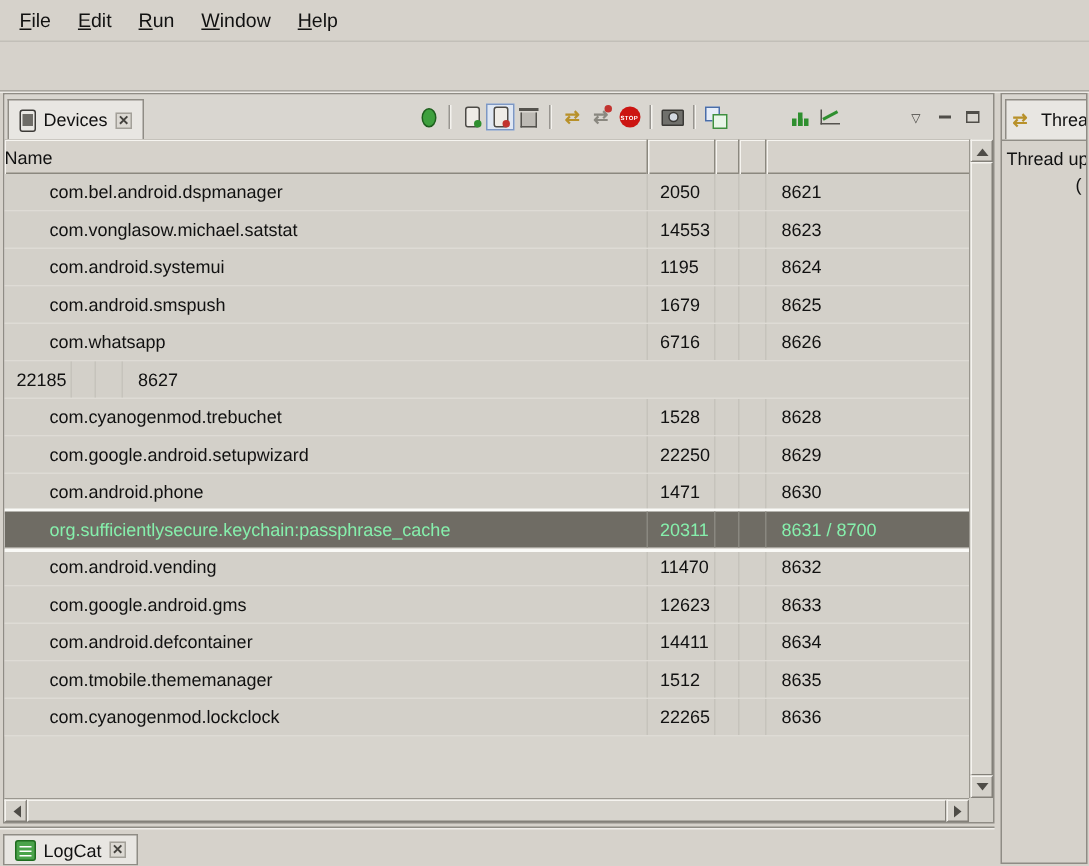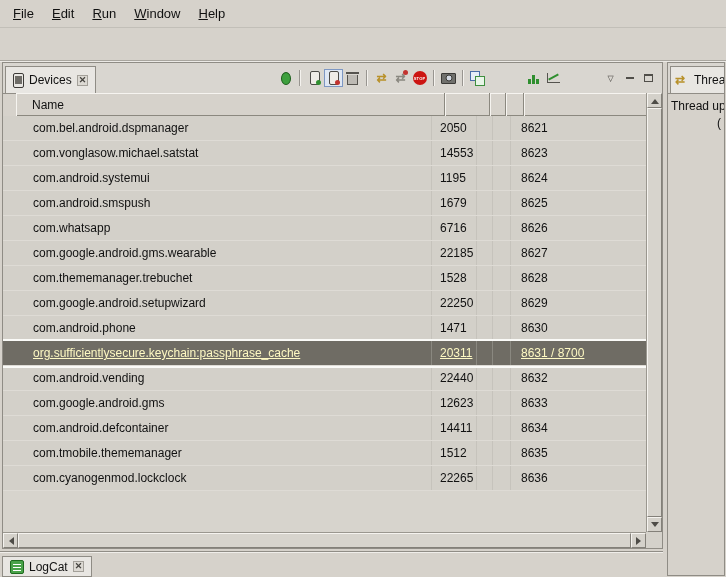--- a/index.html
+++ b/index.html
@@ -91,33 +91,33 @@
     background:var(--icon-green);transform:rotate(-28deg);}
   .tb-view-menu::before{content:"▽";font-size:8px;color:#44423e;}
   .tb-minimize::before{content:"";width:8px;height:2px;background:#504e49;}
   .tb-maximize::before{content:"";width:9px;height:8px;border:1px solid #504e49;border-top-width:2px;box-sizing:border-box;}
 
   
   .panel-content{position:absolute;left:0;right:0;top:30px;bottom:0;}
   .col-header{position:absolute;top:0;left:0;right:16px;height:23px;display:flex;}
   .hcell{box-sizing:border-box;height:100%;display:flex;align-items:center;background:#d6d2cb;
     border-right:1px solid #8b887f;box-shadow:inset 1px 1px 0 #f6f4f0,inset 0 -1px 0 #8b887f;}
-  .col-header .c-name{padding-left:16px;margin-left:13px;}
+  .col-header .c-name{padding-left:0;}
   .tbody{position:absolute;top:23px;left:0;right:16px;bottom:16px;background:#d7d4cd;overflow:hidden;}
   .trow{height:25px;display:flex;align-items:flex-start;background:#d3d0c9;box-sizing:border-box;
     border-bottom:1px solid #dedbd5;cursor:default;}
   .cell{box-sizing:border-box;height:100%;display:flex;align-items:center;
     border-right:1px solid #c6c3bc;overflow:hidden;white-space:nowrap;}
   .c-name{width:429px;padding-left:30px;}
   .c-pid{width:45px;padding-left:8px;}
   .c-sp1{width:16px;}
   .c-sp2{width:18px;}
   .c-port{flex:1;padding-left:10px;border-right:none;}
-  .trow.selected{background:var(--selection-bg);color:#fef9c3;position:relative;z-index:1;
-    box-shadow:0 -2px 0 #fafaf7,0 2px 0 #fafaf7;text-decoration:underline;}
+  .trow.selected{background:var(--selection-bg);color:#86efac;position:relative;z-index:1;
+    box-shadow:0 -2px 0 #fafaf7,0 2px 0 #fafaf7;}
   .trow.selected .cell{border-right-color:#8a8880;}
 
   
   .vscroll{position:absolute;top:0;right:0;width:16px;bottom:16px;background:#ccc9c2;
     border-left:1px solid #9a978f;box-sizing:border-box;}
   .hscroll{position:absolute;left:0;right:16px;bottom:0;height:16px;background:#ccc9c2;
     border-top:1px solid #9a978f;box-sizing:border-box;}
   .sb-btn{position:absolute;width:15px;height:15px;background:#d4d1ca;border:1px solid;
     border-color:#f5f3ef #838079 #838079 #f5f3ef;box-sizing:border-box;
     display:flex;align-items:center;justify-content:center;}
@@ -233,29 +233,28 @@
 
   <div class="trow">
     <span class="cell c-name">com.whatsapp</span>
     <span class="cell c-pid">6716</span>
     <span class="cell c-sp1"></span>
     <span class="cell c-sp2"></span>
     <span class="cell c-port">8626</span>
   </div>
 
   <div class="trow">
-    <span class="cell c-name">com.google.android.gms.wearable</span>
     <span class="cell c-pid">22185</span>
     <span class="cell c-sp1"></span>
     <span class="cell c-sp2"></span>
     <span class="cell c-port">8627</span>
   </div>
 
   <div class="trow">
-    <span class="cell c-name">com.thememanager.trebuchet</span>
+    <span class="cell c-name">com.cyanogenmod.trebuchet</span>
     <span class="cell c-pid">1528</span>
     <span class="cell c-sp1"></span>
     <span class="cell c-sp2"></span>
     <span class="cell c-port">8628</span>
   </div>
 
   <div class="trow">
     <span class="cell c-name">com.google.android.setupwizard</span>
     <span class="cell c-pid">22250</span>
     <span class="cell c-sp1"></span>
@@ -274,21 +273,21 @@
   <div class="trow selected">
     <span class="cell c-name">org.sufficientlysecure.keychain:passphrase_cache</span>
     <span class="cell c-pid">20311</span>
     <span class="cell c-sp1"></span>
     <span class="cell c-sp2"></span>
     <span class="cell c-port">8631 / 8700</span>
   </div>
 
   <div class="trow">
     <span class="cell c-name">com.android.vending</span>
-    <span class="cell c-pid">22440</span>
+    <span class="cell c-pid">11470</span>
     <span class="cell c-sp1"></span>
     <span class="cell c-sp2"></span>
     <span class="cell c-port">8632</span>
   </div>
 
   <div class="trow">
     <span class="cell c-name">com.google.android.gms</span>
     <span class="cell c-pid">12623</span>
     <span class="cell c-sp1"></span>
     <span class="cell c-sp2"></span>

